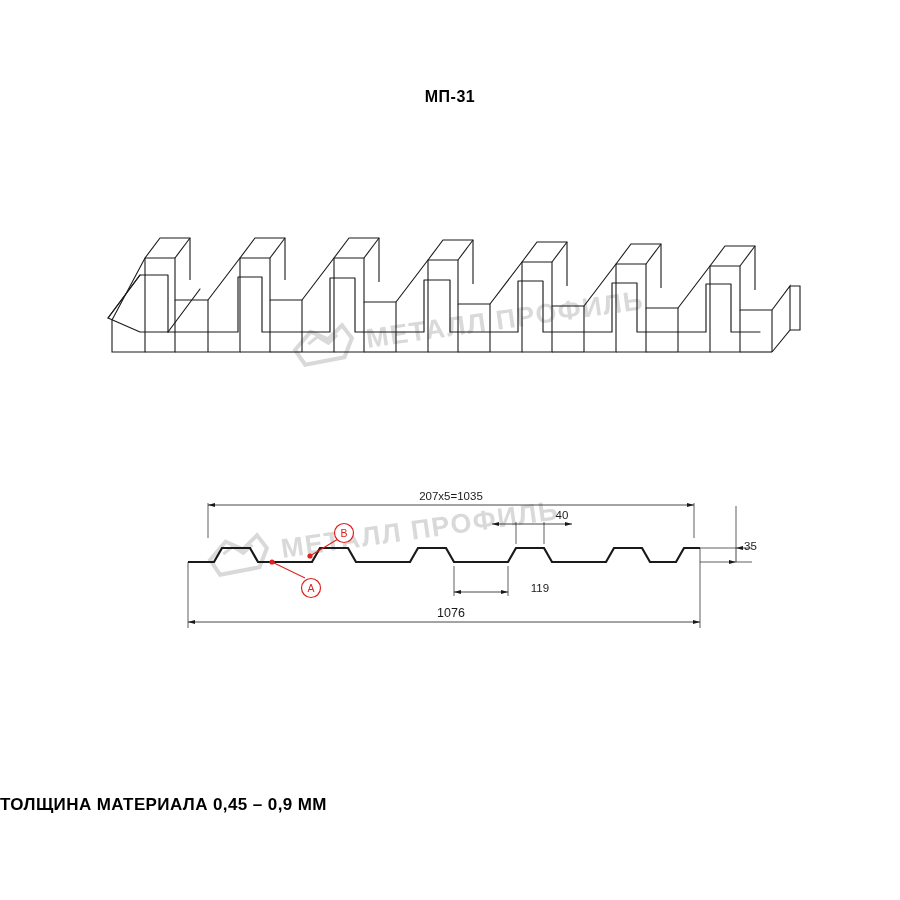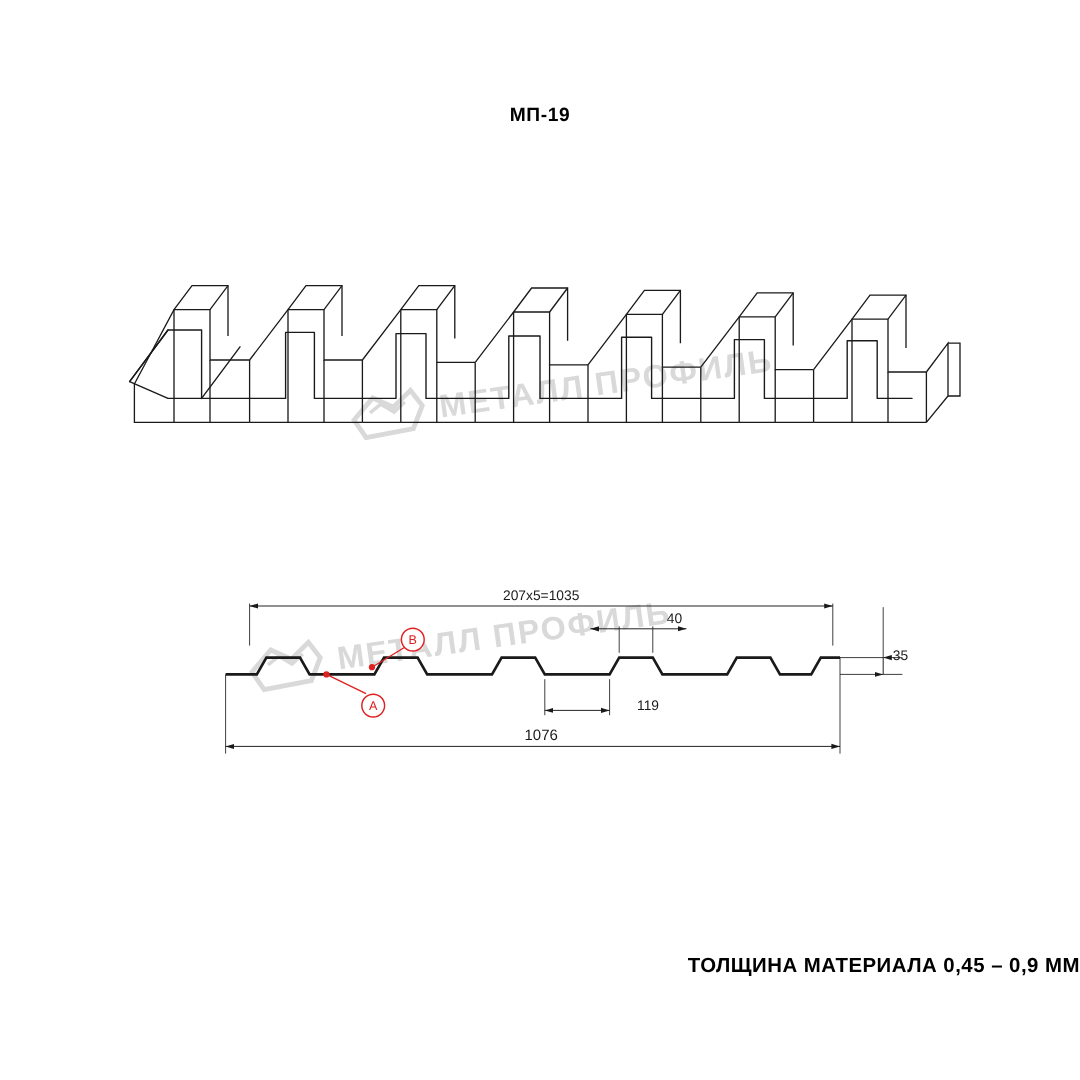--- a/index.html
+++ b/index.html
@@ -39,39 +39,39 @@
     font-size: 16px;
     font-weight: bold;
     color: #000;
     letter-spacing: 0.5px;
   }
   .footer-note {
     position: absolute;
     top: 795px;
     left: 0;
     width: 900px;
-    text-align: right;
+    text-align: left;
     font-size: 17px;
     font-weight: bold;
     letter-spacing: 0.4px;
     color: #000;
   }
   .drawing {
     position: absolute;
     top: 0;
     left: 0;
   }
 </style>
 </head>
 <body>
 
 <div class="page">
 
   <div class="title-block">
-    <div class="subtitle">МП-19</div>
+    <div class="subtitle">МП-31</div>
   </div>
 
   <svg class="drawing" width="900" height="900" viewBox="0 0 900 900">
 
     <g opacity="1">
       <g transform="translate(295,350) rotate(-8)">
         <path d="M0,0 L18,-16 L34,-6 L50,-18 L58,-4 L48,14 L8,16 Z" fill="none" stroke="#d9d9d9" stroke-width="4"></path>
         <path d="M14,-4 L24,-10 L34,-2 L44,-9" fill="none" stroke="#d9d9d9" stroke-width="3"></path>
         <text x="72" y="8" font-family="'Liberation Sans', sans-serif" font-size="27" font-weight="bold" fill="#d9d9d9" letter-spacing="1.5">МЕТАЛЛ ПРОФИЛЬ</text>
       </g>

